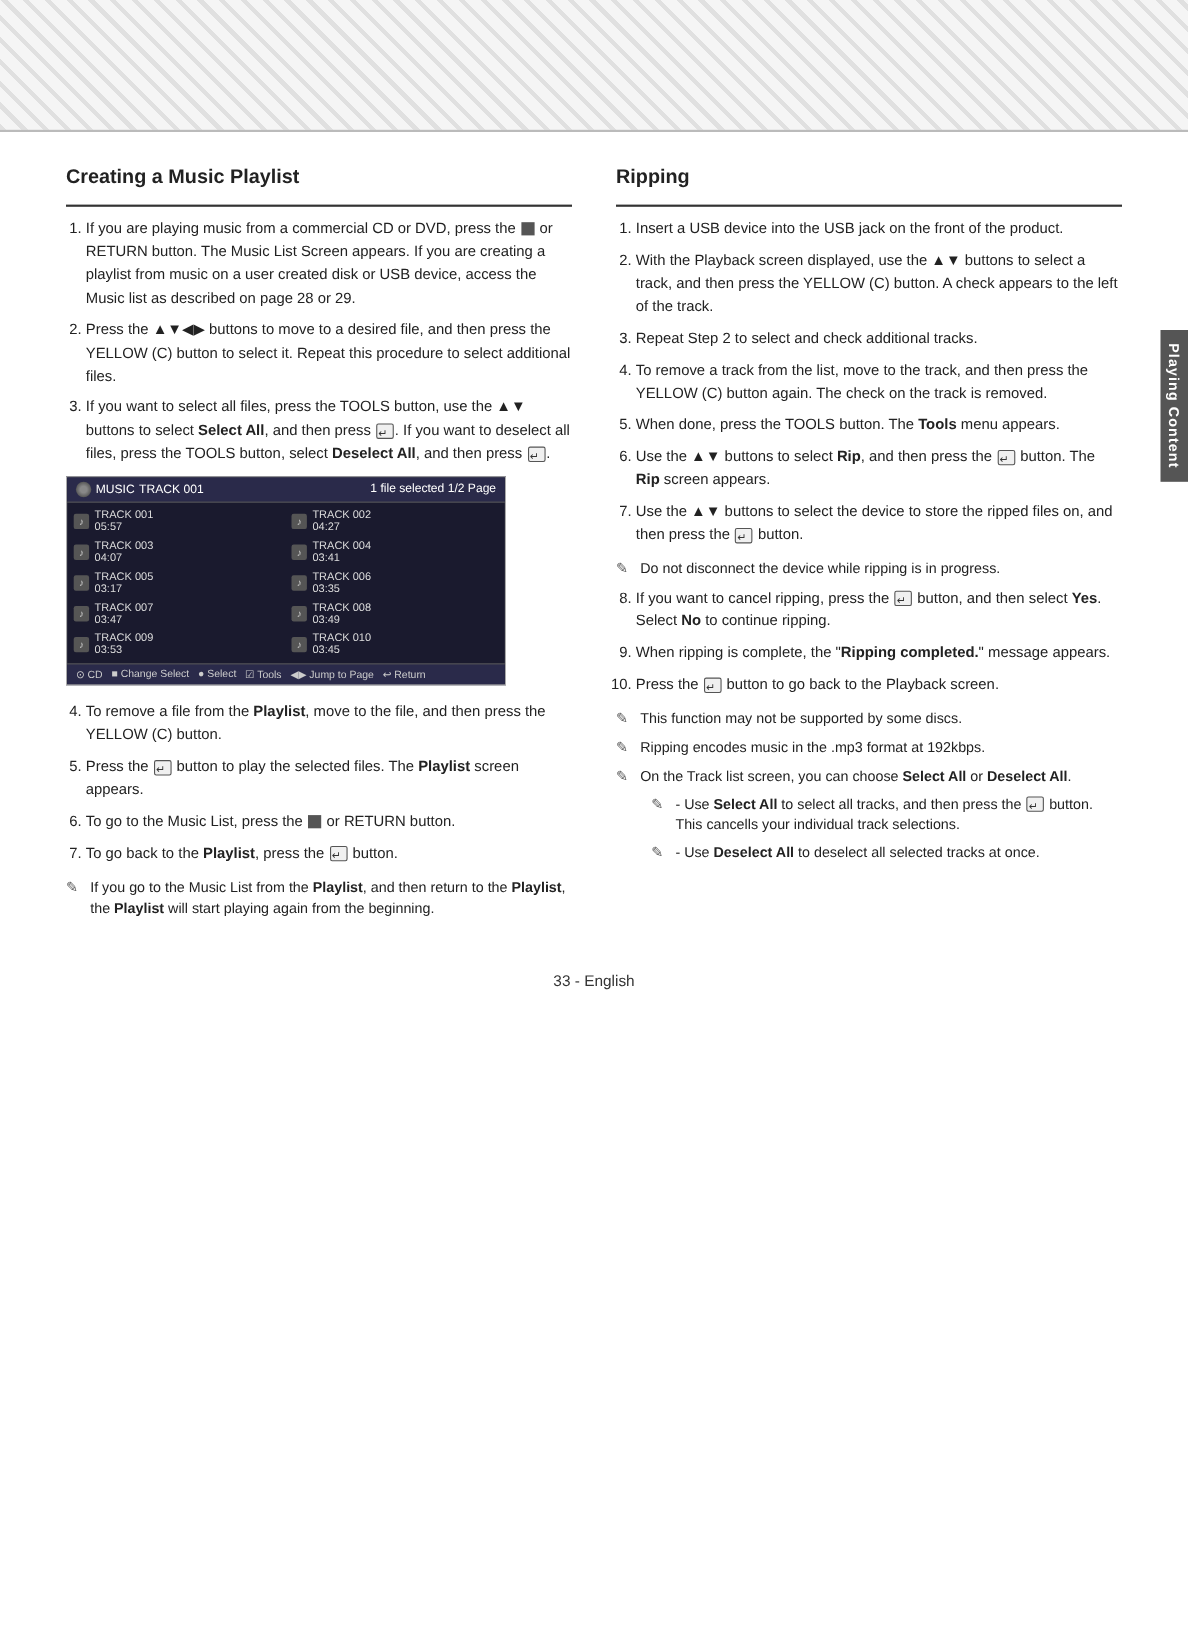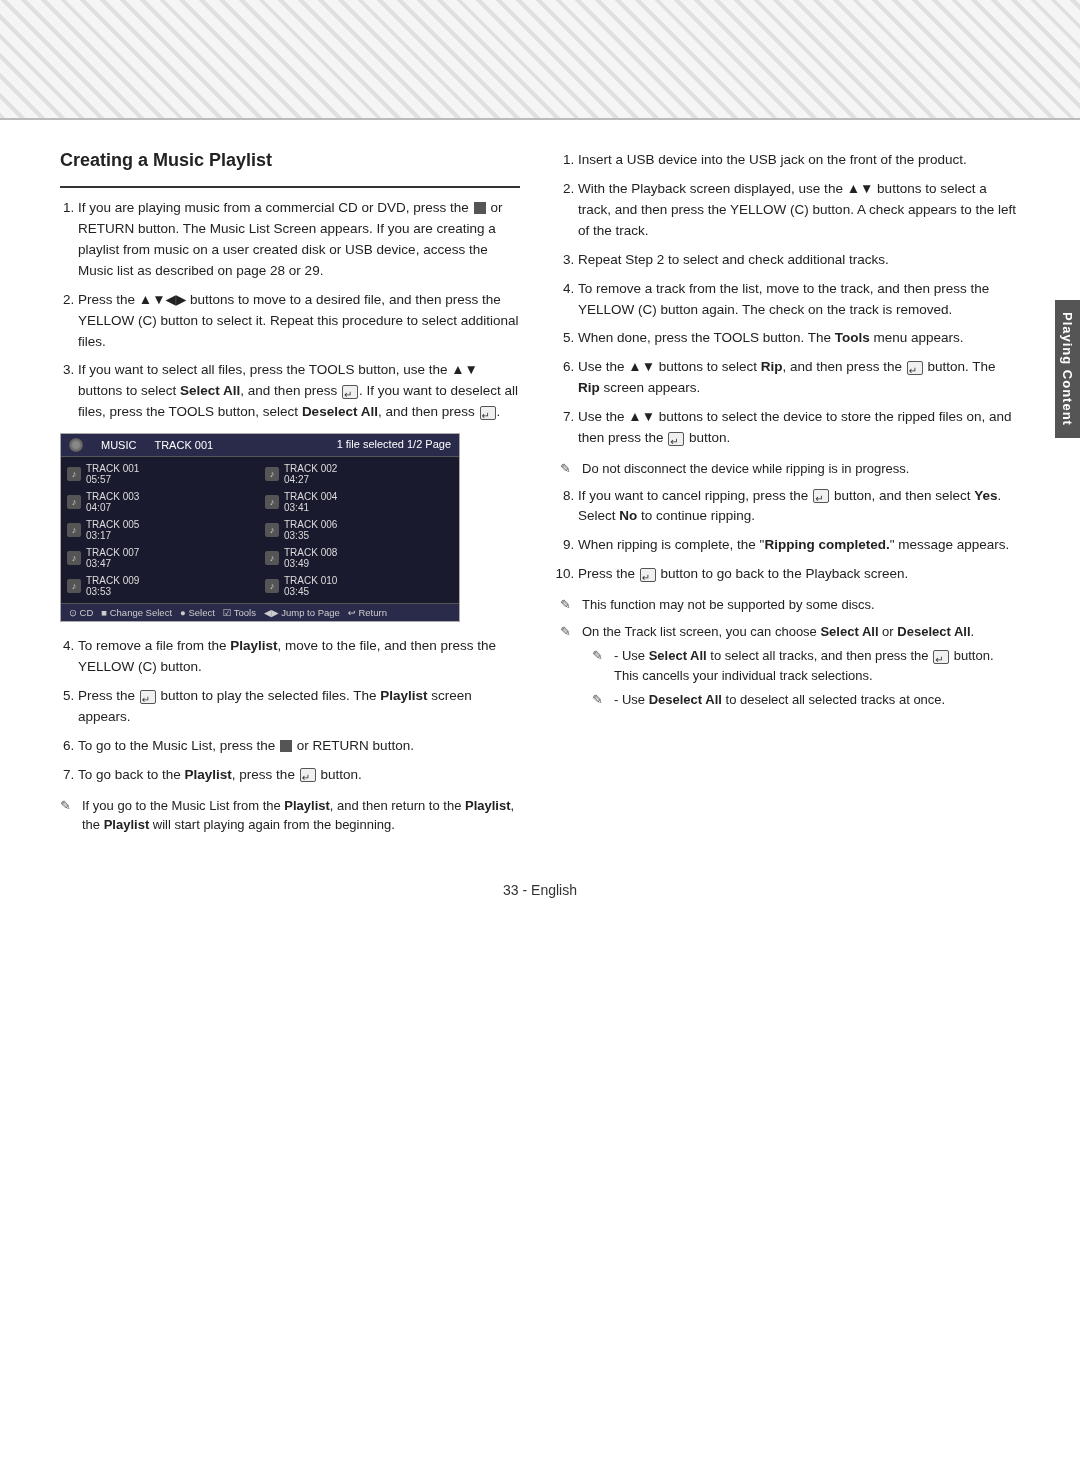--- a/index.html
+++ b/index.html
@@ -147,21 +147,21 @@
       padding: 4px 8px;
       display: flex;
       justify-content: space-between;
       font-size: 11px;
       border-bottom: 1px solid #555;
     }
 
     .music-header .title {
       display: flex;
       align-items: center;
-      gap: 18px;
+      gap: 4px;
     }
 
     .music-icon {
       display: inline-block;
       width: 14px;
       height: 14px;
       border-radius: 50%;
       background: radial-gradient(circle, #888 30%, #333 100%);
       vertical-align: middle;
     }
@@ -350,20 +350,21 @@
       </ol>
 
       <ul class="notes">
         <li>
           If you go to the Music List from the <b>Playlist</b>, and then return to the <b>Playlist</b>, the <b>Playlist</b> will start playing again from the beginning.
         </li>
       </ul>
     </div>
 
     <div class="right-col">
+      <h2>Ripping</h2>
 
       <ol>
         <li>
           Insert a USB device into the USB jack on the front of the product.
         </li>
         <li>
           With the Playback screen displayed, use the ▲▼ buttons to select a track, and then press the YELLOW (C) button. A check appears to the left of the track.
         </li>
         <li>
           Repeat Step 2 to select and check additional tracks.
@@ -396,20 +397,23 @@
           When ripping is complete, the "<b>Ripping completed.</b>" message appears.
         </li>
         <li>
           Press the <span class="btn-icon-enter"></span> button to go back to the Playback screen.
         </li>
       </ol>
 
       <ul class="notes">
         <li>
           This function may not be supported by some discs.
+        </li>
+        <li>
+          Ripping encodes music in the .mp3 format at 192kbps.
         </li>
         <li>
           On the Track list screen, you can choose <b>Select All</b> or <b>Deselect All</b>.
           <ul style="list-style:none; padding-left:10px; margin-top:5px;">
             <li style="margin-bottom:5px;">
               - Use <b>Select All</b> to select all tracks, and then press the <span class="btn-icon-enter"></span> button. This cancells your individual track selections.
             </li>
             <li>
               - Use <b>Deselect All</b> to deselect all selected tracks at once.
             </li>

